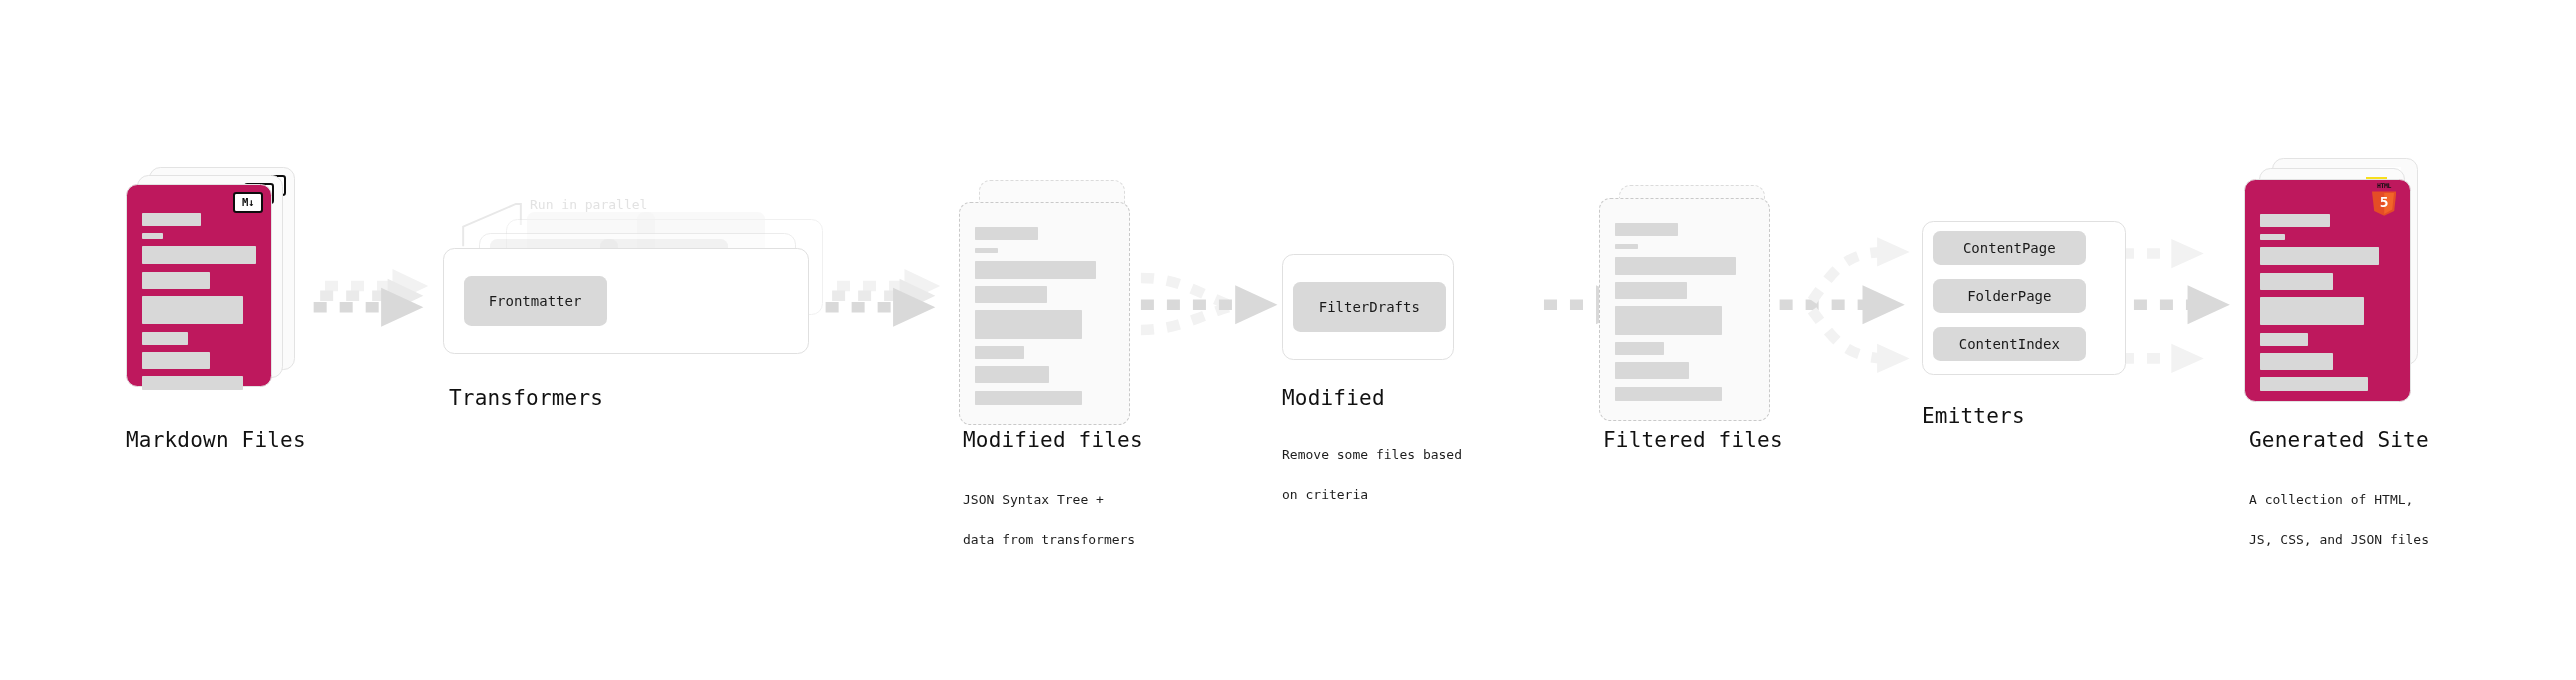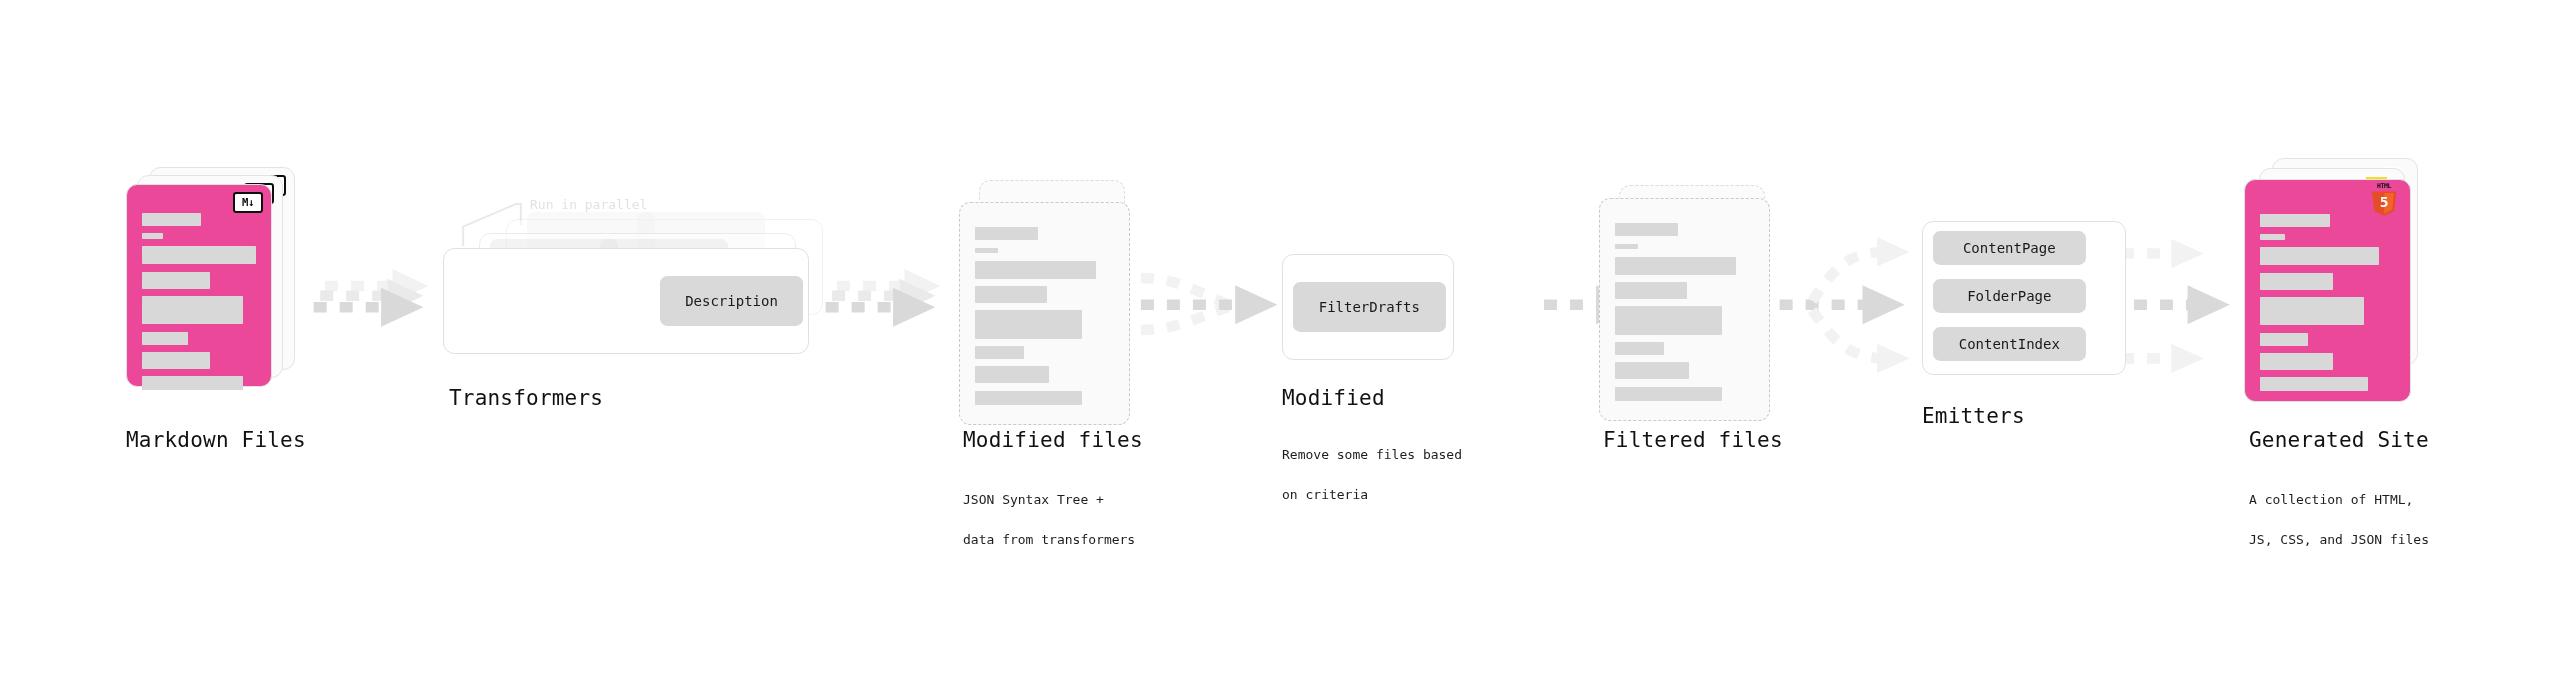--- a/index.html
+++ b/index.html
@@ -29,21 +29,21 @@
     box-sizing: border-box;
     border-radius: 11.4px;
     background: #fbfbfb;
     border: 1.3px solid #e3e3e3;
   }
   .doc-card.dashed {
     border-style: dashed;
     border-color: #c9c9c9;
     background: #fafafa;
   }
-  .doc-card.front { background: #ec4899; }
+  .doc-card.front { background: #be185d; }
   .doc-body {
     position: absolute;
     left: 14.6px; right: 14.6px; top: 28px;
   }
   .bar {
     background: #d8d8d8;
     border-radius: 0.8px;
     margin-bottom: 7.3px;
   }
   
@@ -285,21 +285,21 @@
     <svg width="130" height="65" style="position:absolute;left:161px;top:63px;" viewBox="0 0 160 80">
       <path d="M10 8 L58 8" stroke="#ececec" stroke-width="3" fill="none"></path>
       <polygon points="56,2 68,8 56,14" fill="#ececec"></polygon>
       <path d="M6 26 L54 26" stroke="#e4e4e4" stroke-width="3" fill="none"></path>
       <polygon points="52,20 64,26 52,32" fill="#e4e4e4"></polygon>
       <path d="M2 45 L50 45" stroke="#d6d6d6" stroke-width="3" fill="none"></path>
       <polygon points="48,38 62,45 48,52" fill="#d6d6d6"></polygon>
     </svg>
 
     <div class="group-box" style="left:0px; top:45px; width:366px; height:106px;">
-      <div class="pill" style="left:216px; top:27px; width:143px; height:50px;">Description</div>
+      <div class="pill" style="left:19.5px; top:27px; width:143px; height:50px;">Frontmatter</div>
     </div>
   </div>
 
   <div class="note" style="left:530px; top:197px;">Run in parallel</div>
 
   <div class="caption-title" style="left:449px; top:386px;">Transformers</div>
 
 
   <div class="stage" style="left:959px; top:180px;">
     <div class="card-stack" style="width:179px;height:236px;">

